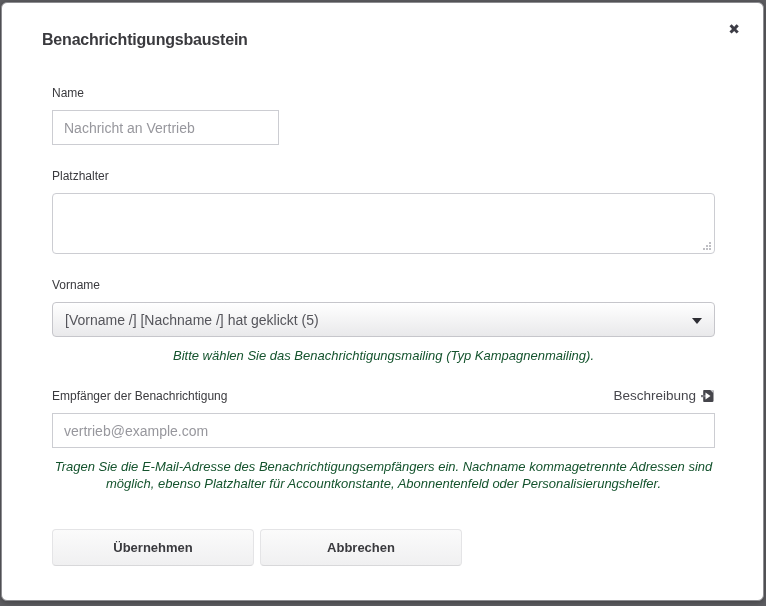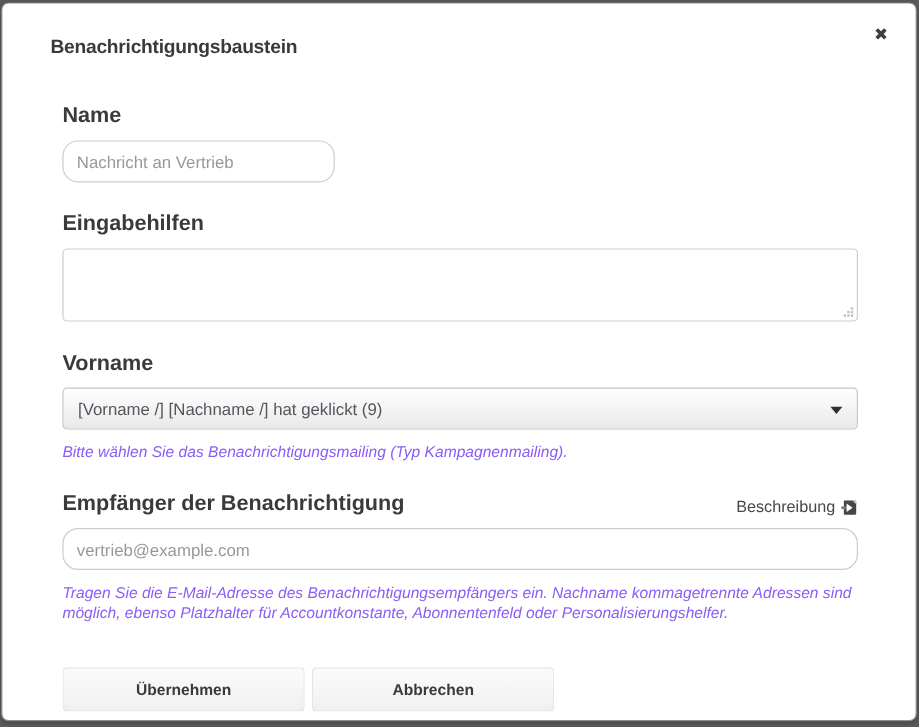--- a/index.html
+++ b/index.html
@@ -35,37 +35,37 @@
     color: #3a3a3e;
     letter-spacing: -0.2px;
   }
   .form-area {
     padding: 0 48px 0 50px;
   }
   .field-group { margin-top: 24px; }
   .field-group.first { margin-top: 37px; }
   label, .field-label {
     display: block;
-    font-size: 18px;
-    font-weight: bold;
+    font-size: 12px;
+    font-weight: normal;
     color: #3a3a3e;
     margin-bottom: 10px;
   }
   .label-row {
     display: flex;
     justify-content: space-between;
     align-items: flex-end;
     margin-bottom: 10px;
   }
   .label-row .field-label { margin-bottom: 0; }
   .text-input {
     display: block;
     height: 35px;
     border: 1px solid #cccdd2;
-    border-radius: 13px;
+    border-radius: 0;
     padding: 8px 11px;
     font-family: "Liberation Sans", sans-serif;
     font-size: 14px;
     color: #5a5a60;
     background: #fff;
     outline: none;
   }
   .text-input::placeholder { color: #97979d; opacity: 1; }
   .name-input { width: 227px; }
   .full-width { width: 100%; }
@@ -123,22 +123,23 @@
     margin-top: -2px;
     width: 0; height: 0;
     border-left: 5px solid transparent;
     border-right: 5px solid transparent;
     border-top: 6px solid #2e2e34;
   }
   .help-text {
     margin-top: 10px;
     font-size: 13px;
     font-style: italic;
-    color: #8b5cf6;
+    color: #14532d;
     line-height: 17px;
+    text-align: center;
   }
   .helper-link {
     display: inline-flex;
     align-items: center;
     gap: 5px;
     font-size: 13.5px;
     color: #47474d;
     text-decoration: none;
     cursor: pointer;
   }
@@ -172,31 +173,31 @@
   <h1 class="dialog-title">Benachrichtigungsbaustein</h1>
 
   <div class="form-area">
 
     <div class="field-group first">
       <label class="field-label">Name</label>
       <input type="text" class="text-input name-input" placeholder="Nachricht an Vertrieb" style="">
     </div>
 
     <div class="field-group">
-      <label class="field-label">Eingabehilfen</label>
+      <label class="field-label">Platzhalter</label>
       <div class="textarea-wrap">
         <textarea class="description" value="" style=""></textarea>
         <span class="resize-grip"></span>
       </div>
     </div>
 
     <div class="field-group">
       <label class="field-label">Vorname</label>
       <div class="select-box">
-        <span class="select-text">[Vorname /] [Nachname /] hat geklickt (9)</span>
+        <span class="select-text">[Vorname /] [Nachname /] hat geklickt (5)</span>
         <span class="select-caret"></span>
       </div>
       <p class="help-text">Bitte wählen Sie das Benachrichtigungsmailing (Typ Kampagnenmailing).</p>
     </div>
 
     <div class="field-group">
       <div class="label-row">
         <span class="field-label">Empfänger der Benachrichtigung</span>
         <a class="helper-link">
           <span>Beschreibung</span>

